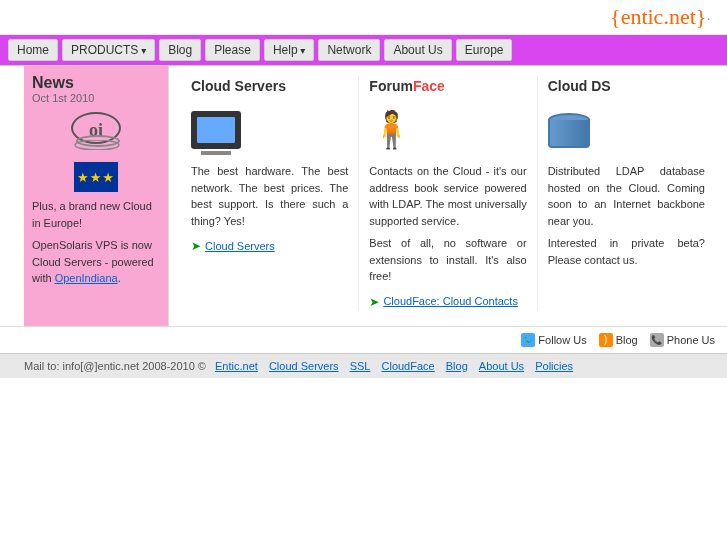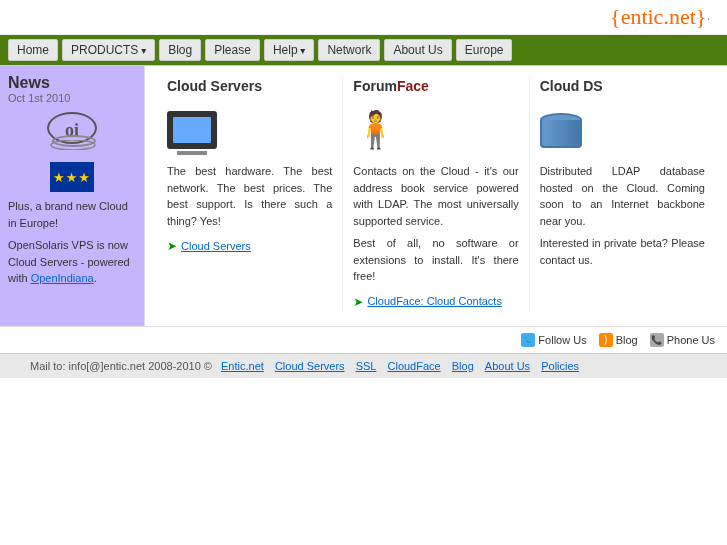--- a/index.html
+++ b/index.html
@@ -14,21 +14,21 @@
     }
     #header .logo {
       font-size: 22px;
       color: #f60;
       font-family: Georgia, serif;
     }
     #header .logo span { color: #333; }
 
     
     #navbar {
-      background: #4d7c0f;
+      background: #d946ef;
       border-bottom: 1px solid #ccc;
       padding: 4px 8px;
       display: flex;
       align-items: flex-start;
       gap: 4px;
     }
     .nav-item {
       padding: 3px 8px;
       font-size: 12px;
       cursor: pointer;
@@ -43,24 +43,25 @@
     
     #layout {
       display: flex;
       min-height: 260px;
     }
 
     
     #sidebar {
       width: 145px;
       min-width: 145px;
-      background: #c4b5fd;
+      background: #f9a8d4;
       border-right: 1px solid #ddd;
       padding: 8px;
       font-size: 12px;
+      margin-left: 24px;
     }
     #sidebar .news-title {
       font-size: 16px;
       font-weight: bold;
       color: #333;
     }
     #sidebar .news-date {
       font-size: 11px;
       color: #666;
       margin-bottom: 8px;
@@ -209,21 +210,21 @@
       line-height: 14px;
     }
     .icon-twitter { background: #4af; color: #fff; }
     .icon-rss { background: #f80; color: #fff; }
     .icon-phone { background: #aaa; color: #fff; font-size: 9px; }
 
     
     #bottom-footer {
       background: #e8e8e8;
       border-top: 1px solid #ccc;
-      padding: 6px 28px;
+      padding: 6px 22px;
       font-size: 11px;
       color: #555;
     }
     #bottom-footer a { color: #06c; text-decoration: underline; margin: 0 4px; }
     #bottom-footer span { margin: 0 2px; }
   </style>
 </head>
 <body>
 
 <div id="header">
@@ -278,26 +279,26 @@
           </div>
         </div>
         <p>The best hardware. The best network. The best prices. The best support. Is there such a thing? Yes!</p>
         <div class="link-item">
           <span class="green-arrow">➤</span>
           <a href="#">Cloud Servers</a>
         </div>
       </div>
 
       <div class="col">
-        <h2><span>Forum</span><span style="color:#7f1d1d;">Face</span></h2>
+        <h2><span>Forum</span><span style="color:#ef4444;">Face</span></h2>
         <div class="col-icon">
           <span class="person-icon">🧍</span>
         </div>
         <p>Contacts on the Cloud - it's our address book service powered with LDAP. The most universally supported service.</p>
-        <p>Best of all, no software or extensions to install. It's there free!</p>
+        <p>Best of all, no software or extensions to install. It's also free!</p>
         <div class="link-item">
           <span class="green-arrow">➤</span>
           <a href="#">CloudFace: Cloud Contacts</a>
         </div>
       </div>
 
       <div class="col">
         <h2>Cloud DS</h2>
         <div class="col-icon">
           <div class="db-icon">

